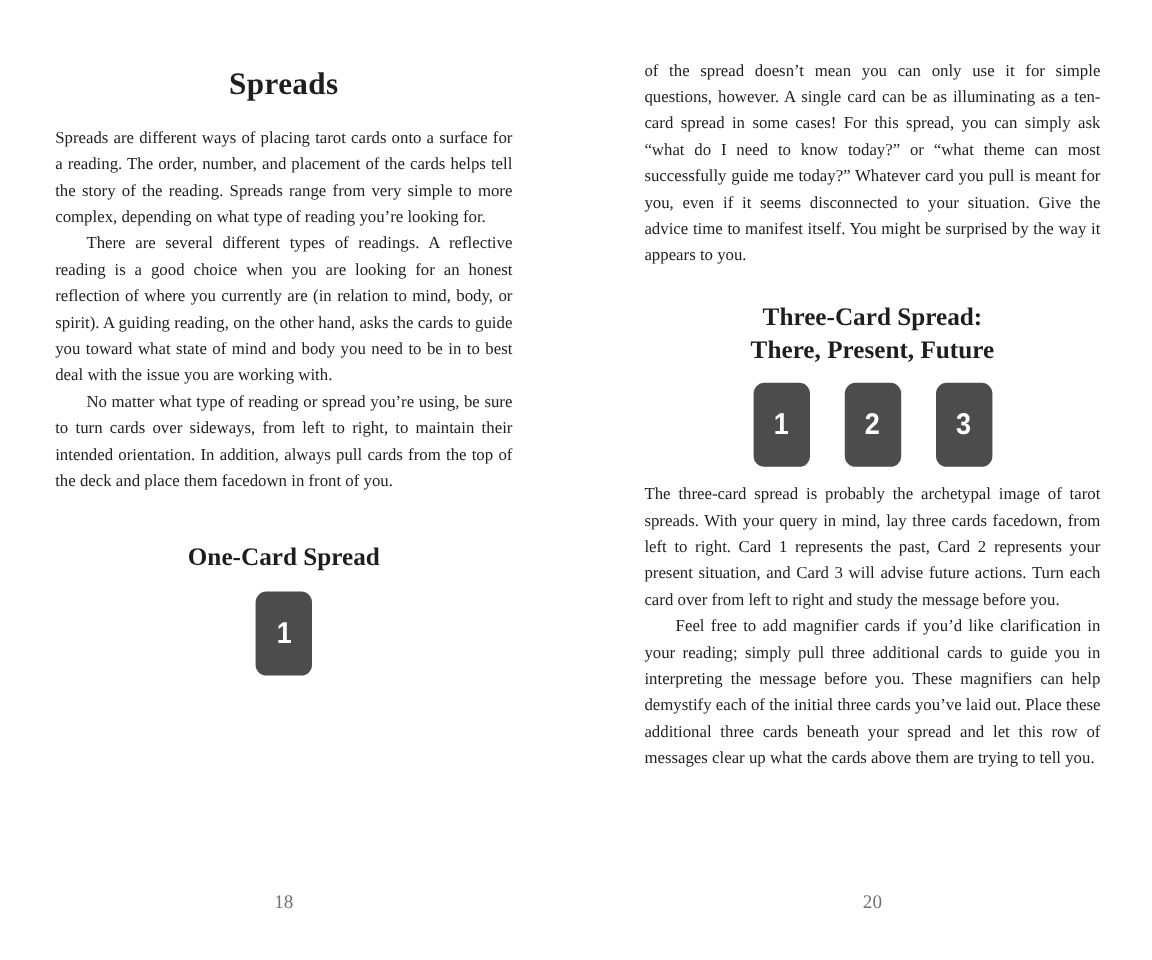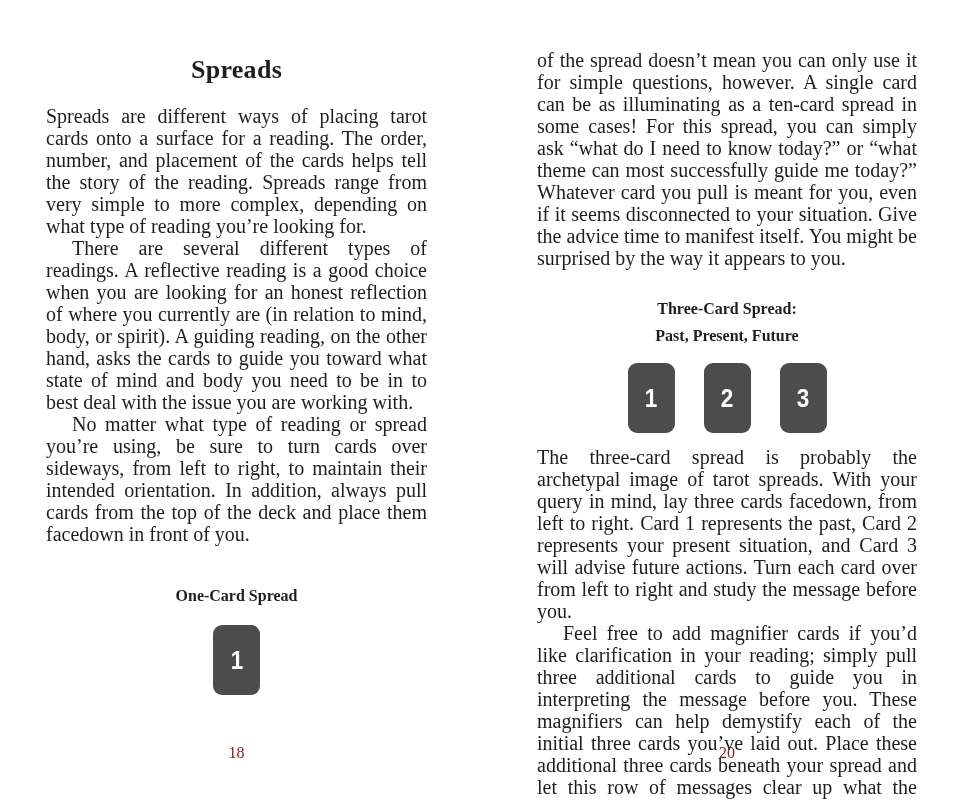--- a/index.html
+++ b/index.html
@@ -18,31 +18,31 @@
 
   .chapter-title {
     margin-top: 55px;
     font-size: 26px;
     line-height: 30px;
     font-weight: bold;
     text-align: center;
     letter-spacing: 0.3px;
   }
   .section-heading {
-    font-size: 16px;
+    font-size: 21px;
     line-height: 26px;
     font-weight: bold;
     text-align: center;
   }
   .heading-one-card { margin-top: 38px; }
   .heading-three-card { margin-top: 26px; }
   .heading-three-card .hline { display: block; line-height: 27px; }
 
   p.body {
-    font-size: 20px;
+    font-size: 14px;
     line-height: 22px;
     text-align: justify;
     text-justify: inter-word;
   }
   p.first-after-title { margin-top: 20px; }
   p.indent { text-indent: 26px; }
   .em { }
 
   .para-continuation { margin-top: 49px; }
 
@@ -70,21 +70,21 @@
   }
   .para-after-card { margin-top: 16px; }
   .para-after-cards { margin-top: 13px; }
 
   .page-number {
     position: absolute;
     top: 744px;
     left: 0;
     width: 100%;
     text-align: center;
-    color: #7f1d1d;
+    color: #737373;
     font-size: 16px;
   }
 </style>
 </head>
 <body>
 
 <div class="spread">
 
   <div class="page page-left">
     <h1 class="chapter-title">Spreads</h1>
@@ -103,21 +103,21 @@
 
 
     <div class="page-number">18</div>
   </div>
 
   <div class="page page-right">
     <p class="body para-continuation"><span>of the spread doesn’t mean you can only use it for simple questions, however. A single card can be as illuminating as a ten-card spread in some cases! For this spread, you can simply ask “what do I need to know today?” or “what theme can most successfully guide me today?” Whatever card you pull is meant for you, even if it seems disconnected to your situation. Give the advice time to manifest itself. You might be surprised by the way it appears to you.</span></p>
 
     <h2 class="section-heading heading-three-card">
       <span class="hline">Three-Card Spread:</span>
-      <span class="hline">Past, Present, Future</span>
+      <span class="hline">There, Present, Future</span>
     </h2>
 
     <div class="card-row card-row-three">
       <div class="tarot-card">
         <span class="num">1</span>
       </div>
       <div class="tarot-card">
         <span class="num">2</span>
       </div>
       <div class="tarot-card">

